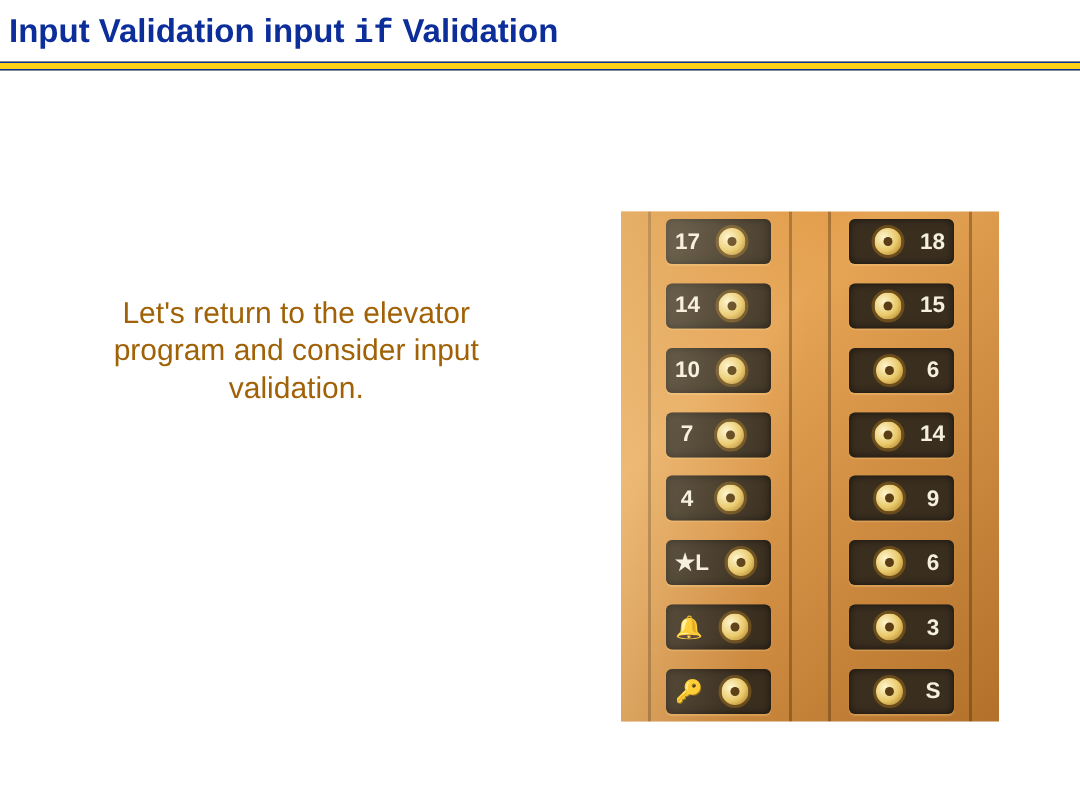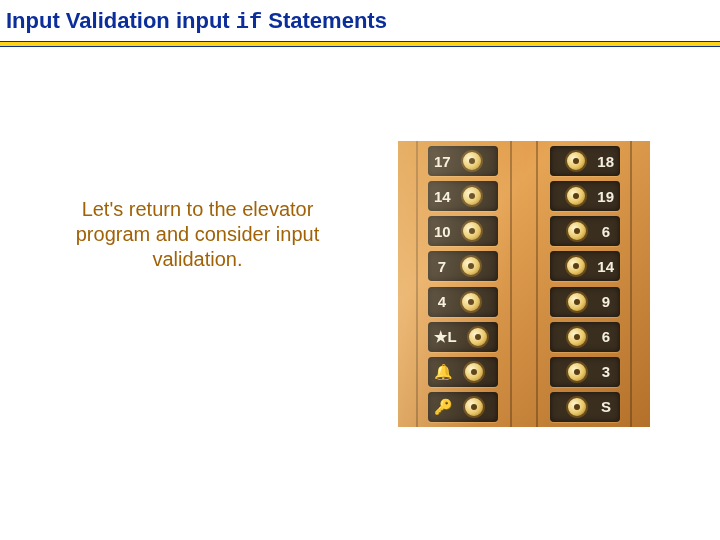--- a/index.html
+++ b/index.html
@@ -43,24 +43,24 @@
     left: 55px;
     top: 150px;
     width: 285px;
     font-size: 20px;
     color: #a16207;
     text-align: center;
     line-height: 1.25;
   }
   .image-wrap {
     position: absolute;
-    left: 398px;
+    left: 414px;
     top: 94px;
     width: 252px;
-    height: 286px;
+    height: 340px;
     background: linear-gradient(135deg, #d98a2e 0%, #e6a455 30%, #b3702a 100%);
     overflow: hidden;
   }
   .panel-col {
     position: absolute;
     top: 5px;
     bottom: 5px;
     width: 70px;
     display: flex;
     flex-direction: column;
@@ -125,21 +125,21 @@
     background: linear-gradient(100deg, rgba(255,245,210,0.35) 0%, rgba(255,245,210,0) 70%);
     pointer-events: none;
   }
 </style>
 </head>
 <body>
 
 <div class="slide">
 
   <div class="title">
-    <span>Input Validation input </span><span class="code">if</span><span> Statements</span>
+    <span>Input Validation input </span><span class="code">if</span><span> Validation</span>
   </div>
 
   <div class="rule"></div>
 
   <div class="content">
 
     <div class="body-text">Let's return to the elevator program and consider input validation.</div>
 
     <div class="image-wrap">
       <div class="seam l1"></div>
@@ -181,21 +181,21 @@
             <span class="btn-circle"></span>
           </div>
       </div>
 
       <div class="panel-col col-right">
         <div class="btn">
             <span class="btn-label">18</span>
             <span class="btn-circle"></span>
           </div>
         <div class="btn">
-            <span class="btn-label">19</span>
+            <span class="btn-label">15</span>
             <span class="btn-circle"></span>
           </div>
         <div class="btn">
             <span class="btn-label">6</span>
             <span class="btn-circle"></span>
           </div>
         <div class="btn">
             <span class="btn-label">14</span>
             <span class="btn-circle"></span>
           </div>

